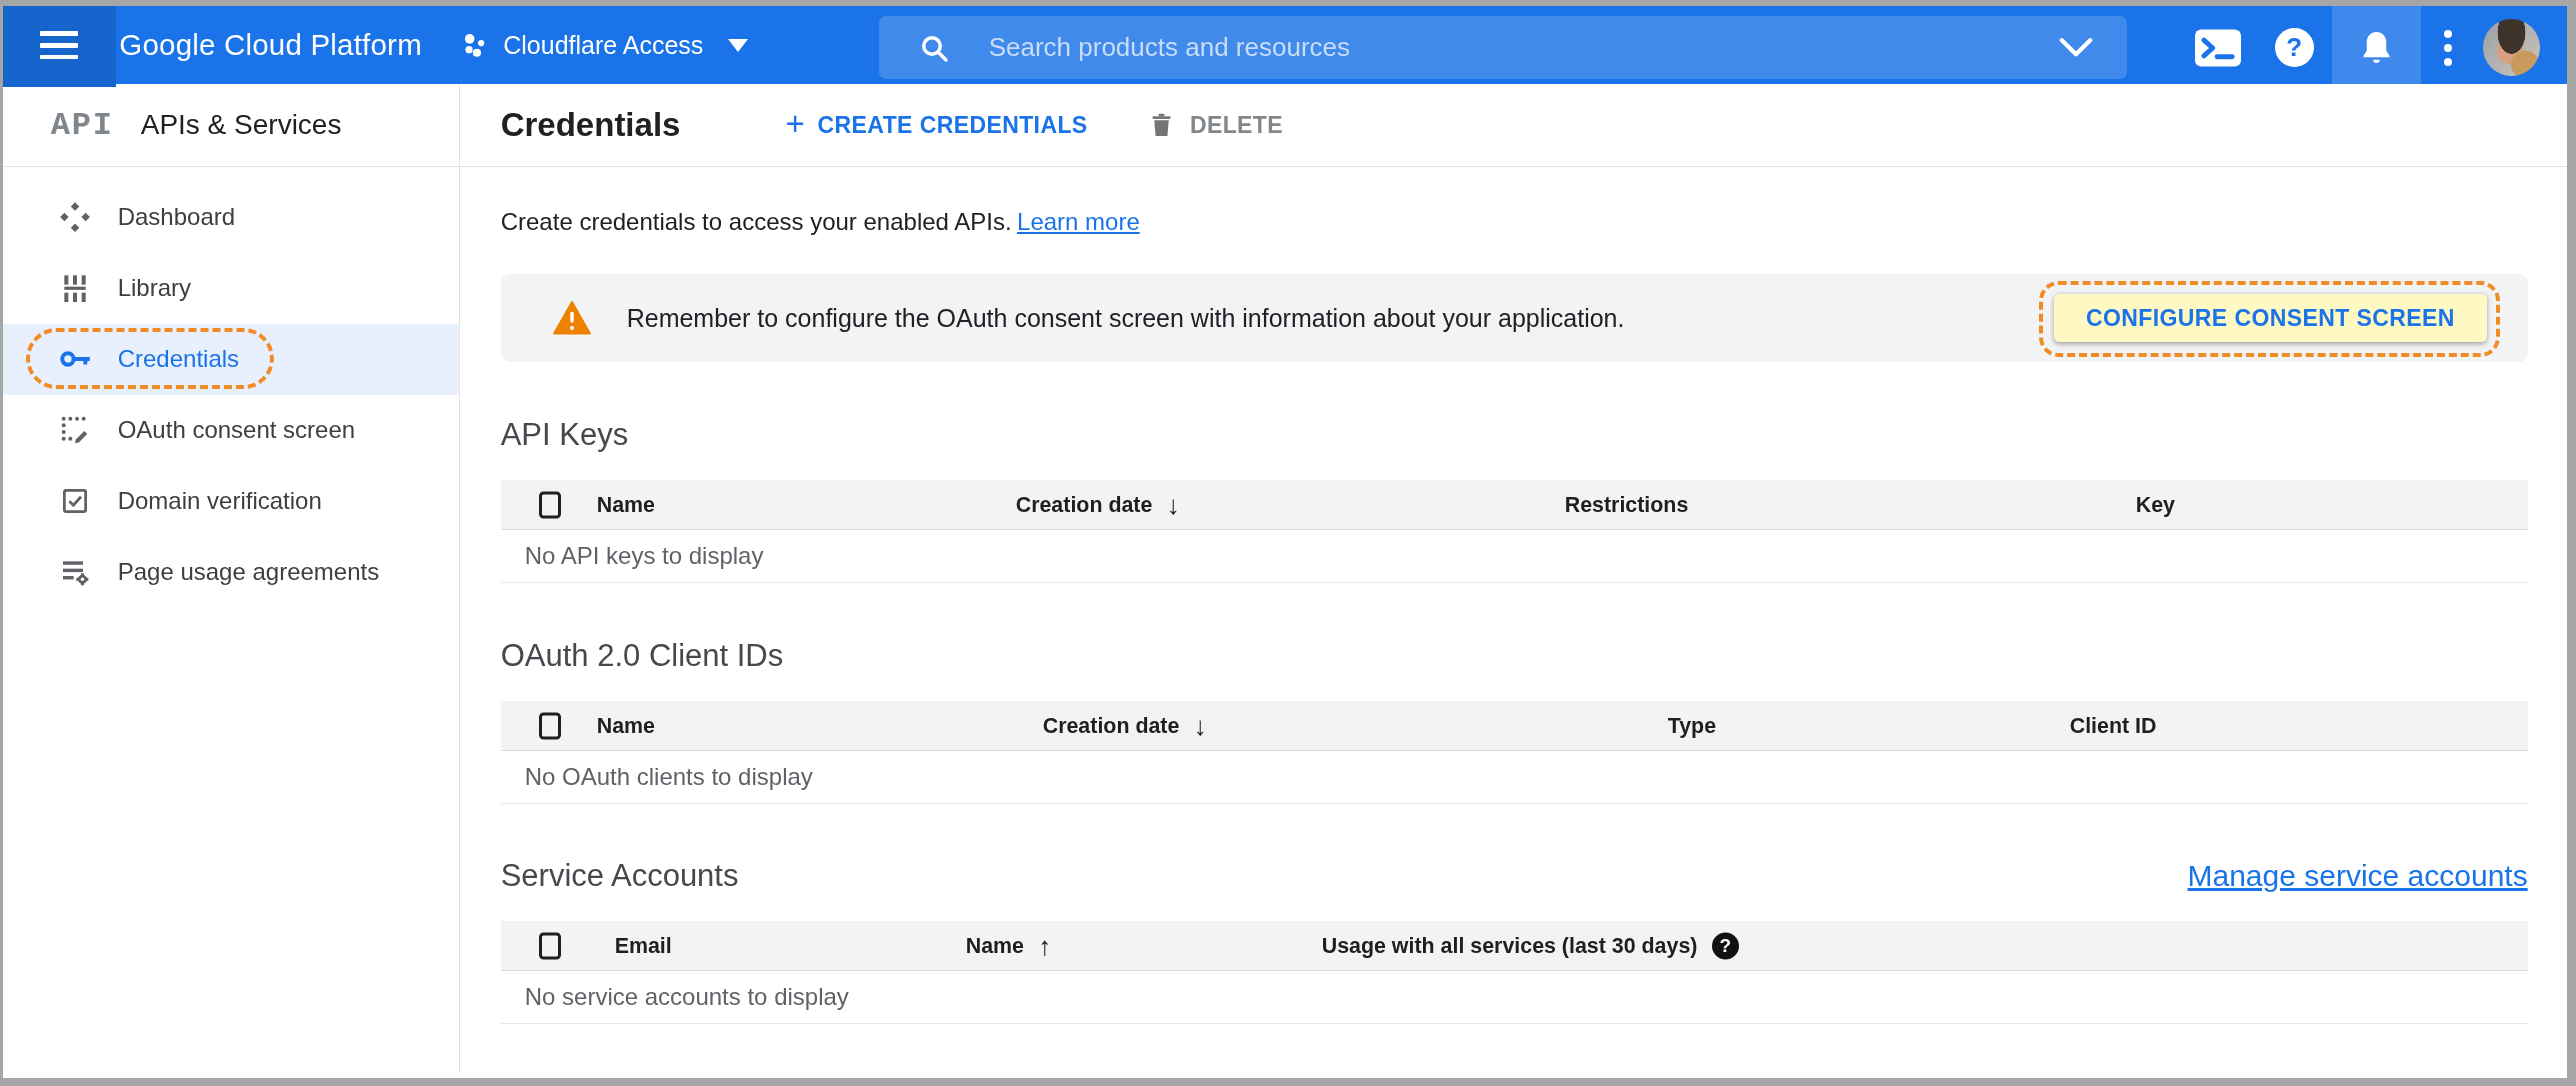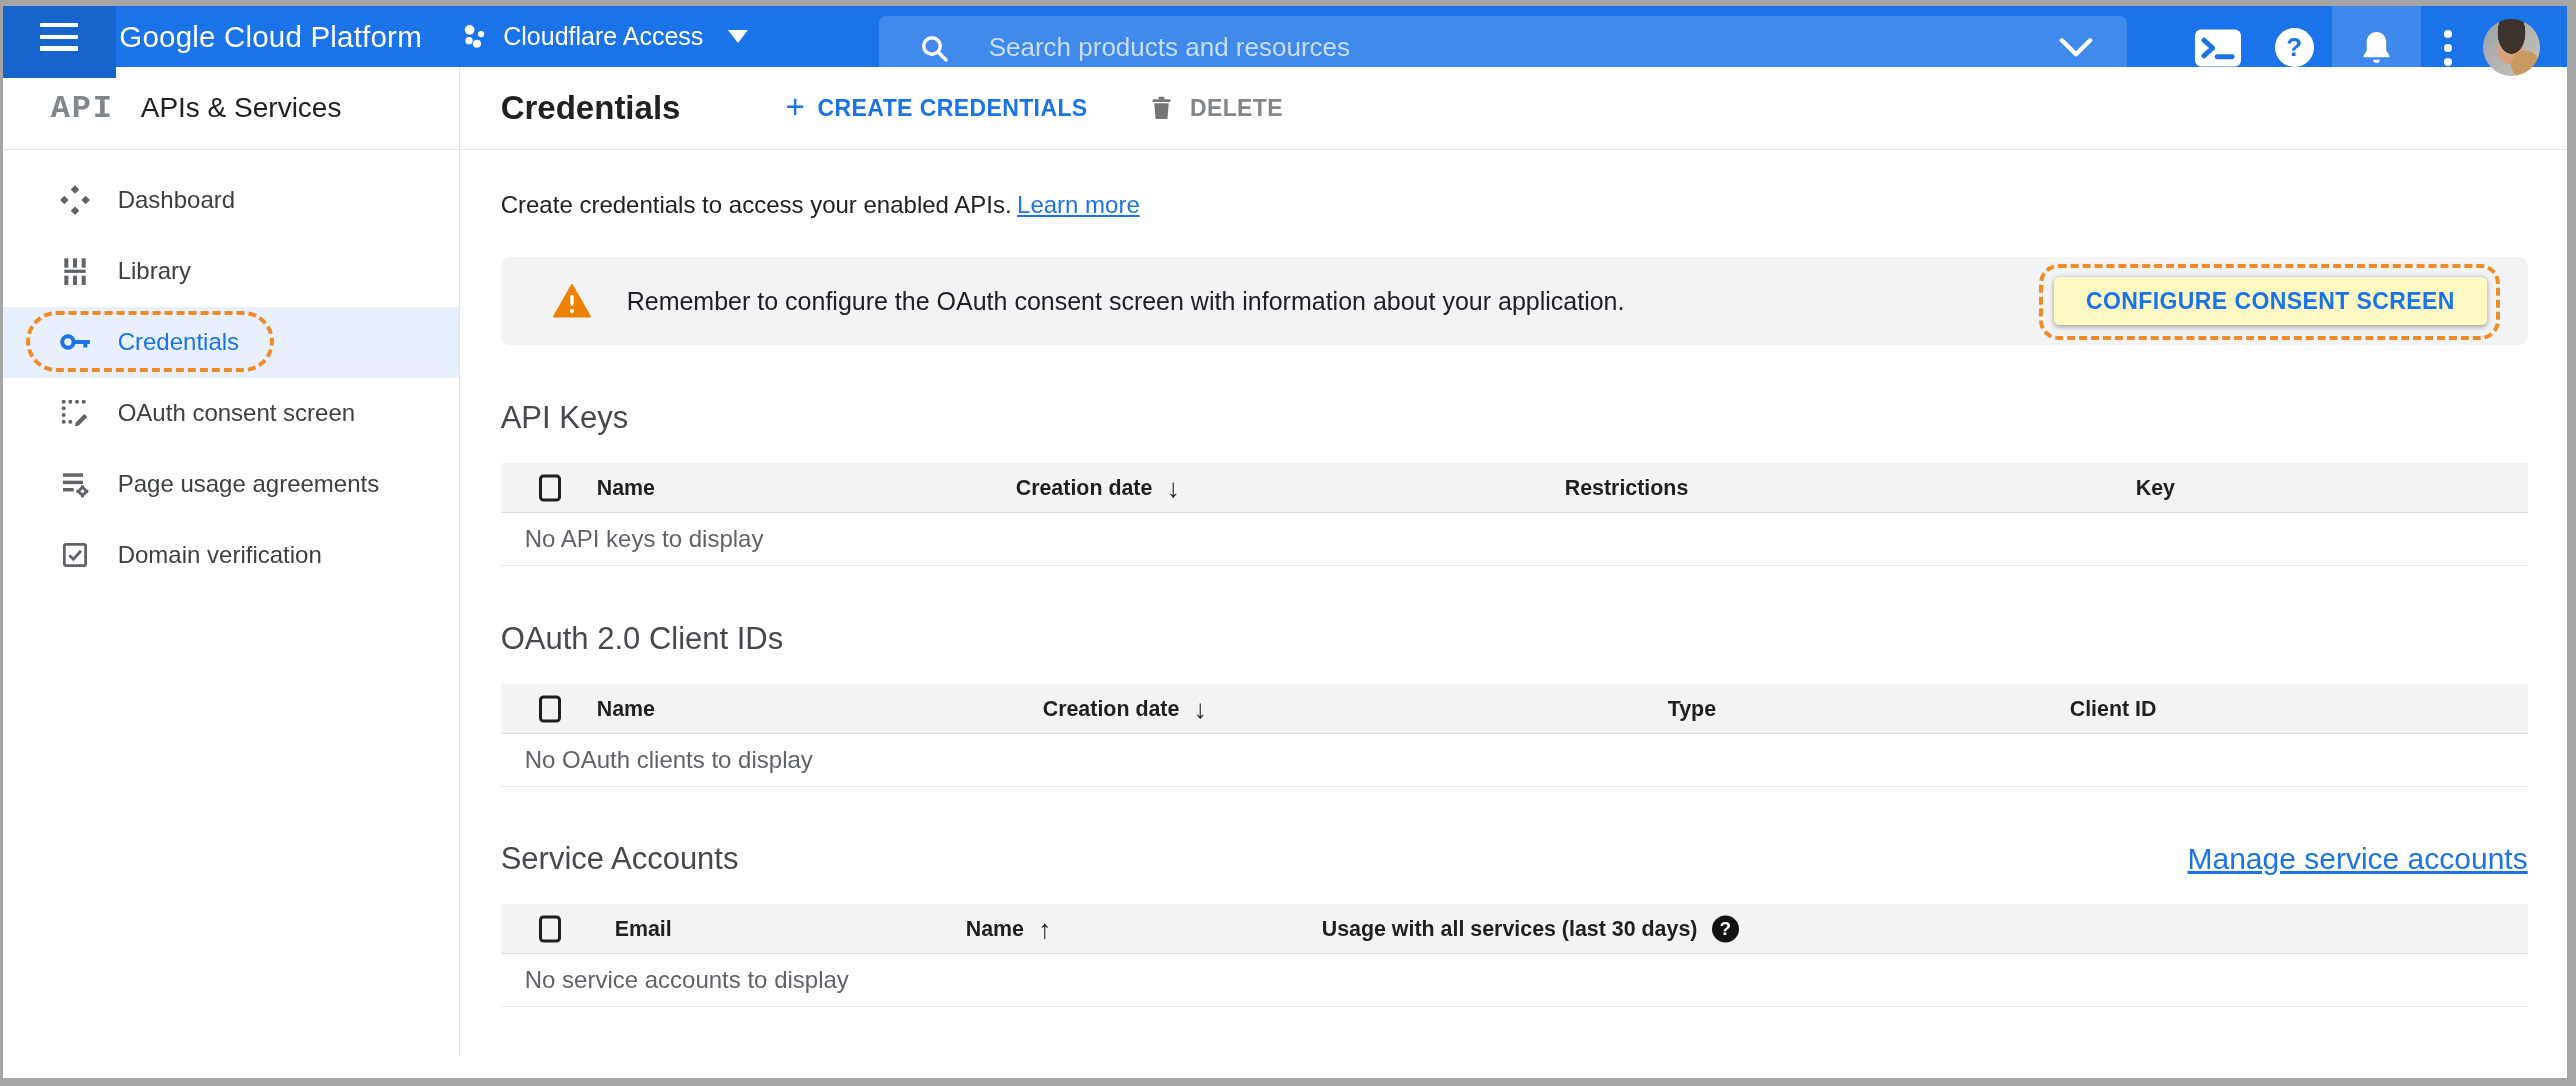--- a/index.html
+++ b/index.html
@@ -6,21 +6,21 @@
   html,body { width:2576px; height:1086px; }
   body {
     background:#a6a6a6;
     font-family:"Liberation Sans","DejaVu Sans",sans-serif;
     position:relative; overflow:hidden;
   }
   button { font-family:inherit; }
   .window { position:absolute; left:2.7px; top:6.3px; width:2564px; height:1072px; background:#fff; overflow:hidden; }
 
   
-  .topbar { height:61px; background:#1a73e8; position:relative; display:flex; align-items:center; flex-shrink:0; }
+  .topbar { height:78px; background:#1a73e8; position:relative; display:flex; align-items:center; flex-shrink:0; }
   .hamburger { width:113px; height:83px; background:#1565cd; border:none; cursor:pointer;
     display:flex; flex-direction:column; justify-content:center; align-items:center; gap:7.1px; }
   .hamburger .bar { width:38px; height:4.5px; background:#fff; border-radius:0.9px; }
   .logo { color:#fff; font-size:29.5px; margin-left:3.6px; white-space:nowrap; letter-spacing:0.2px; }
   .project { display:flex; align-items:center; margin-left:38px; color:#ffffff; font-size:25px; gap:14.3px;
     background:none; border:none; cursor:pointer; }
   .caret { width:0; height:0; border-left:10.7px solid transparent; border-right:10.7px solid transparent;
     border-top:13.4px solid #fff; margin-left:10.7px; }
 
   .searchbar { position:absolute; left:876px; top:9.8px; width:1248px; height:63px;
@@ -234,43 +234,43 @@
                 <circle cx="3.5" cy="18.5" r="1.5"></circle>
                 <circle cx="8.5" cy="18.5" r="1.5"></circle>
               <path d="M12.6 19.2l6.4-6.4 2.2 2.2-6.4 6.4-2.8.6z"></path>
             </svg>
           </span>
           <span>OAuth consent screen</span>
         </button>
 
         <button class="nav-item">
           <span class="nav-icon">
+            <svg viewBox="0 0 24 24" width="30" height="30" fill="none" stroke="#5f6368" stroke-width="2.2">
+              <rect x="3.5" y="3.5" width="17" height="17" rx="1.5"></rect>
+              <path d="M7.5 12.2 10.7 15.4 16.8 8.6"></path>
+            </svg>
+          </span>
+          <span>Domain verification</span>
+        </button>
+
+        <button class="nav-item">
+          <span class="nav-icon">
             <svg viewBox="0 0 24 24" width="32" height="32">
               <g fill="#5f6368">
                 <rect x="3" y="4" width="15" height="2.6"></rect>
                   <rect x="3" y="9.5" width="15" height="2.6"></rect>
                   <rect x="3" y="15" width="8" height="2.6"></rect>
                 <rect x="16.4" y="13" width="2.4" height="9"></rect>
                   <rect x="13" y="16.3" width="9" height="2.4"></rect>
                 <circle cx="17.6" cy="17.5" r="3.4"></circle>
               </g>
               <circle cx="17.6" cy="17.5" r="1.3" fill="#fff"></circle>
             </svg>
           </span>
           <span>Page usage agreements</span>
-        </button>
-
-        <button class="nav-item">
-          <span class="nav-icon">
-            <svg viewBox="0 0 24 24" width="30" height="30" fill="none" stroke="#5f6368" stroke-width="2.2">
-              <rect x="3.5" y="3.5" width="17" height="17" rx="1.5"></rect>
-              <path d="M7.5 12.2 10.7 15.4 16.8 8.6"></path>
-            </svg>
-          </span>
-          <span>Domain verification</span>
         </button>
       </nav>
     </aside>
 
     <main class="main">
       <div class="main-header">
         <h1 class="page-title">Credentials</h1>
         <button class="create-btn">
           <span class="plus-glyph">+</span>
           <span>CREATE CREDENTIALS</span>

